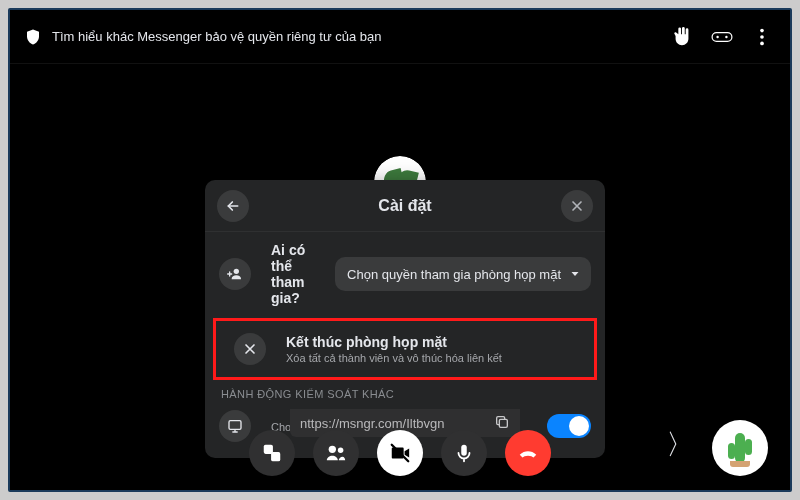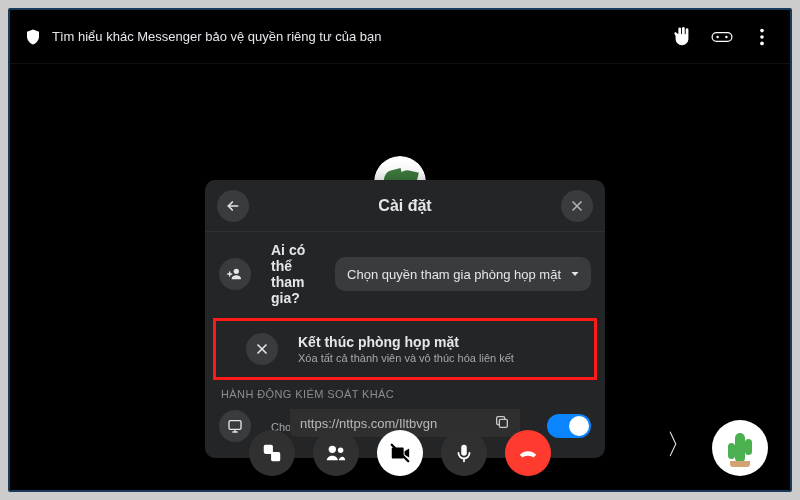--- a/index.html
+++ b/index.html
@@ -76,21 +76,21 @@
   .row .col { display: flex; flex-direction: column; }
   .dropdown {
     margin-left: auto;
     background: #3a3b3c; border-radius: 10px; height: 34px;
     display: flex; align-items: center; padding: 0 10px 0 12px; gap: 8px;
     font-size: 13px; color: #e4e6eb; cursor: pointer; white-space: nowrap;
   }
   .dropdown svg { width: 12px; height: 12px; }
 
   .highlight-box {
-    margin: 2px 8px 6px 8px; border: 3px solid #ff1a1a; padding: 2px 16px;
+    margin: 2px 8px 6px 8px; border: 3px solid #ff1a1a; padding: 2px 4px;
   }
 
   .section-label {
     font-size: 11px; letter-spacing: 0.4px; color: #8a8d91;
     padding: 2px 16px 0 16px;
   }
 
   .toggle {
     margin-left: auto; width: 44px; height: 24px; border-radius: 12px;
     background: #0a84ff; position: relative; cursor: pointer;
@@ -244,21 +244,21 @@
         <div class="col">
           <div class="sub">Cho phép người khác chia sẻ màn hình</div>
         </div>
         <div class="toggle">
             <div class="knob"></div>
           </div>
       </div>
     </div>
 
     <div class="url-strip">
-      <span>nttps://nttps.com/Iltbvgn</span>
+      <span>nttps://msngr.com/Iltbvgn</span>
       <span class="copy">
         <svg viewBox="0 0 24 24" fill="none" stroke="#c8c8ca" stroke-width="2">
             <rect x="8" y="8" width="12" height="12" rx="2"></rect>
             <path d="M16 8V6a2 2 0 0 0-2-2H6a2 2 0 0 0-2 2v8a2 2 0 0 0 2 2h2"></path>
           </svg>
       </span>
     </div>
 
     <div class="bracket">〉</div>
 

